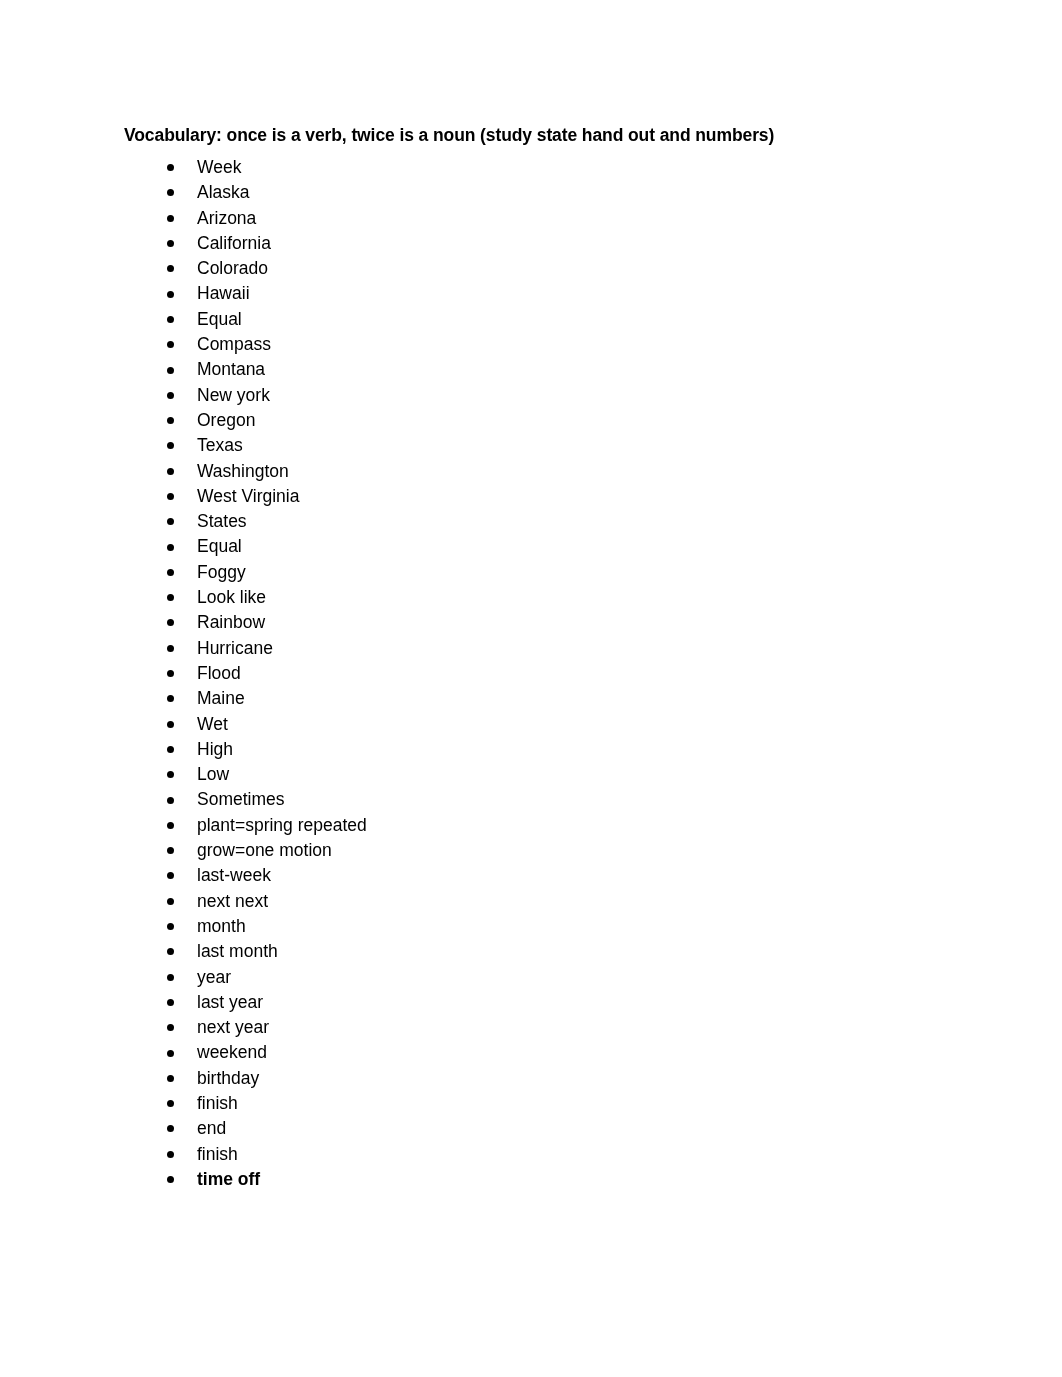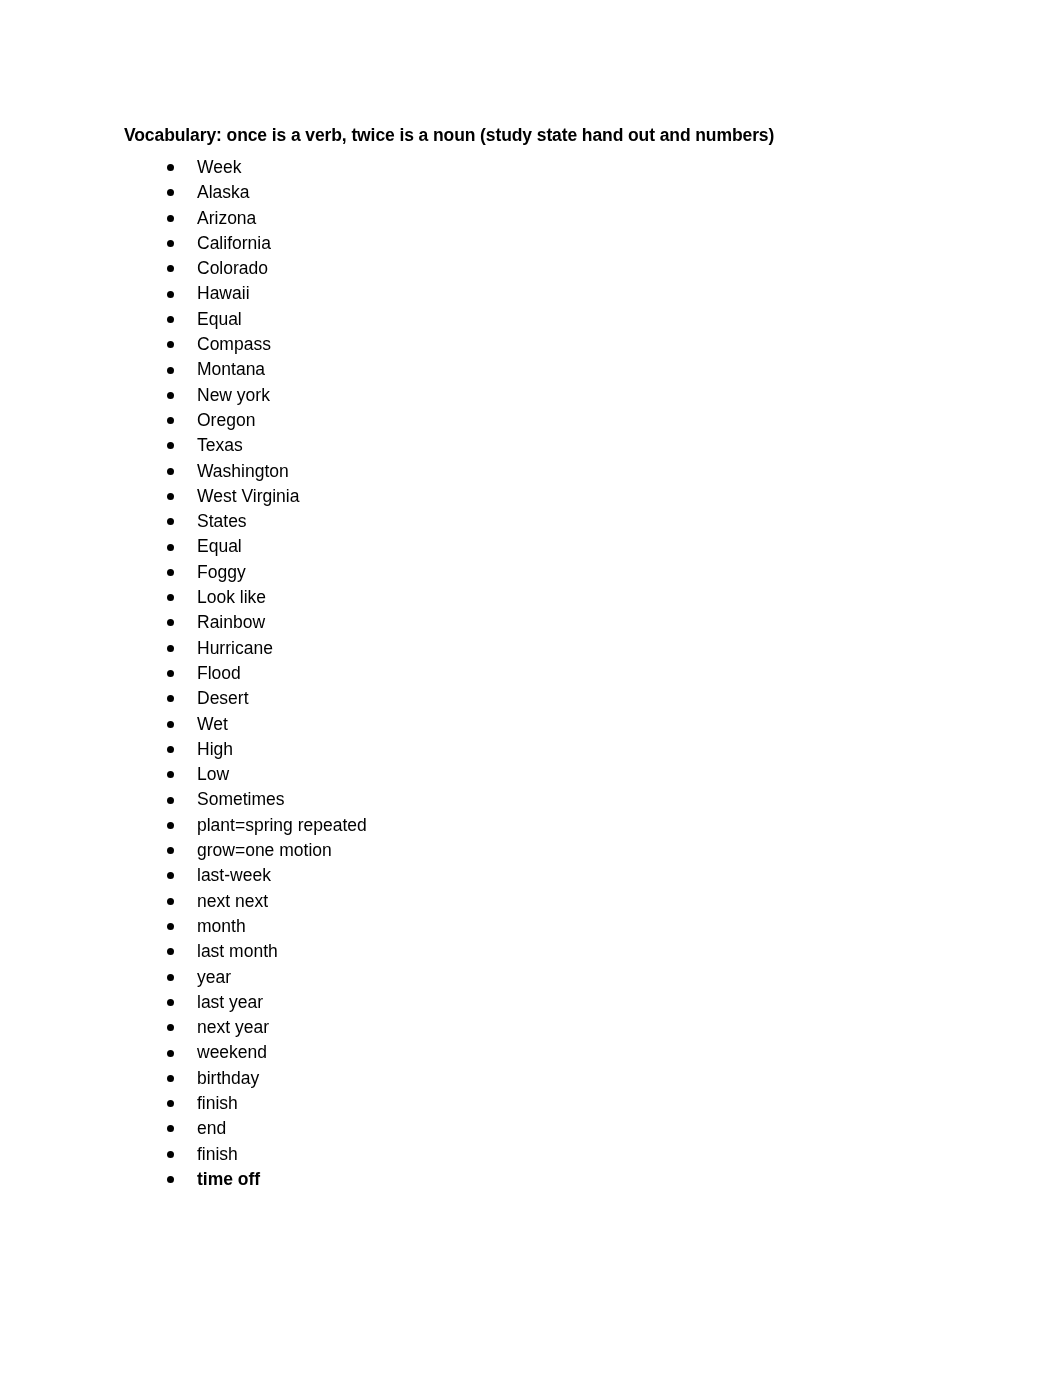--- a/index.html
+++ b/index.html
@@ -89,21 +89,21 @@
         <li class="vocab-item"><span class="bullet-dot"></span><span class="item-label">Texas</span></li>
         <li class="vocab-item"><span class="bullet-dot"></span><span class="item-label">Washington</span></li>
         <li class="vocab-item"><span class="bullet-dot"></span><span class="item-label">West Virginia</span></li>
         <li class="vocab-item"><span class="bullet-dot"></span><span class="item-label">States</span></li>
         <li class="vocab-item"><span class="bullet-dot"></span><span class="item-label">Equal</span></li>
         <li class="vocab-item"><span class="bullet-dot"></span><span class="item-label">Foggy</span></li>
         <li class="vocab-item"><span class="bullet-dot"></span><span class="item-label">Look like</span></li>
         <li class="vocab-item"><span class="bullet-dot"></span><span class="item-label">Rainbow</span></li>
         <li class="vocab-item"><span class="bullet-dot"></span><span class="item-label">Hurricane</span></li>
         <li class="vocab-item"><span class="bullet-dot"></span><span class="item-label">Flood</span></li>
-        <li class="vocab-item"><span class="bullet-dot"></span><span class="item-label">Desert</span></li>
+        <li class="vocab-item"><span class="bullet-dot"></span><span class="item-label">Maine</span></li>
         <li class="vocab-item"><span class="bullet-dot"></span><span class="item-label">Wet</span></li>
         <li class="vocab-item"><span class="bullet-dot"></span><span class="item-label">High</span></li>
         <li class="vocab-item"><span class="bullet-dot"></span><span class="item-label">Low</span></li>
         <li class="vocab-item"><span class="bullet-dot"></span><span class="item-label">Sometimes</span></li>
         <li class="vocab-item"><span class="bullet-dot"></span><span class="item-label">plant=spring repeated</span></li>
         <li class="vocab-item"><span class="bullet-dot"></span><span class="item-label">grow=one motion</span></li>
         <li class="vocab-item"><span class="bullet-dot"></span><span class="item-label">last-week</span></li>
         <li class="vocab-item"><span class="bullet-dot"></span><span class="item-label">next next</span></li>
         <li class="vocab-item"><span class="bullet-dot"></span><span class="item-label">month</span></li>
         <li class="vocab-item"><span class="bullet-dot"></span><span class="item-label">last month</span></li>

